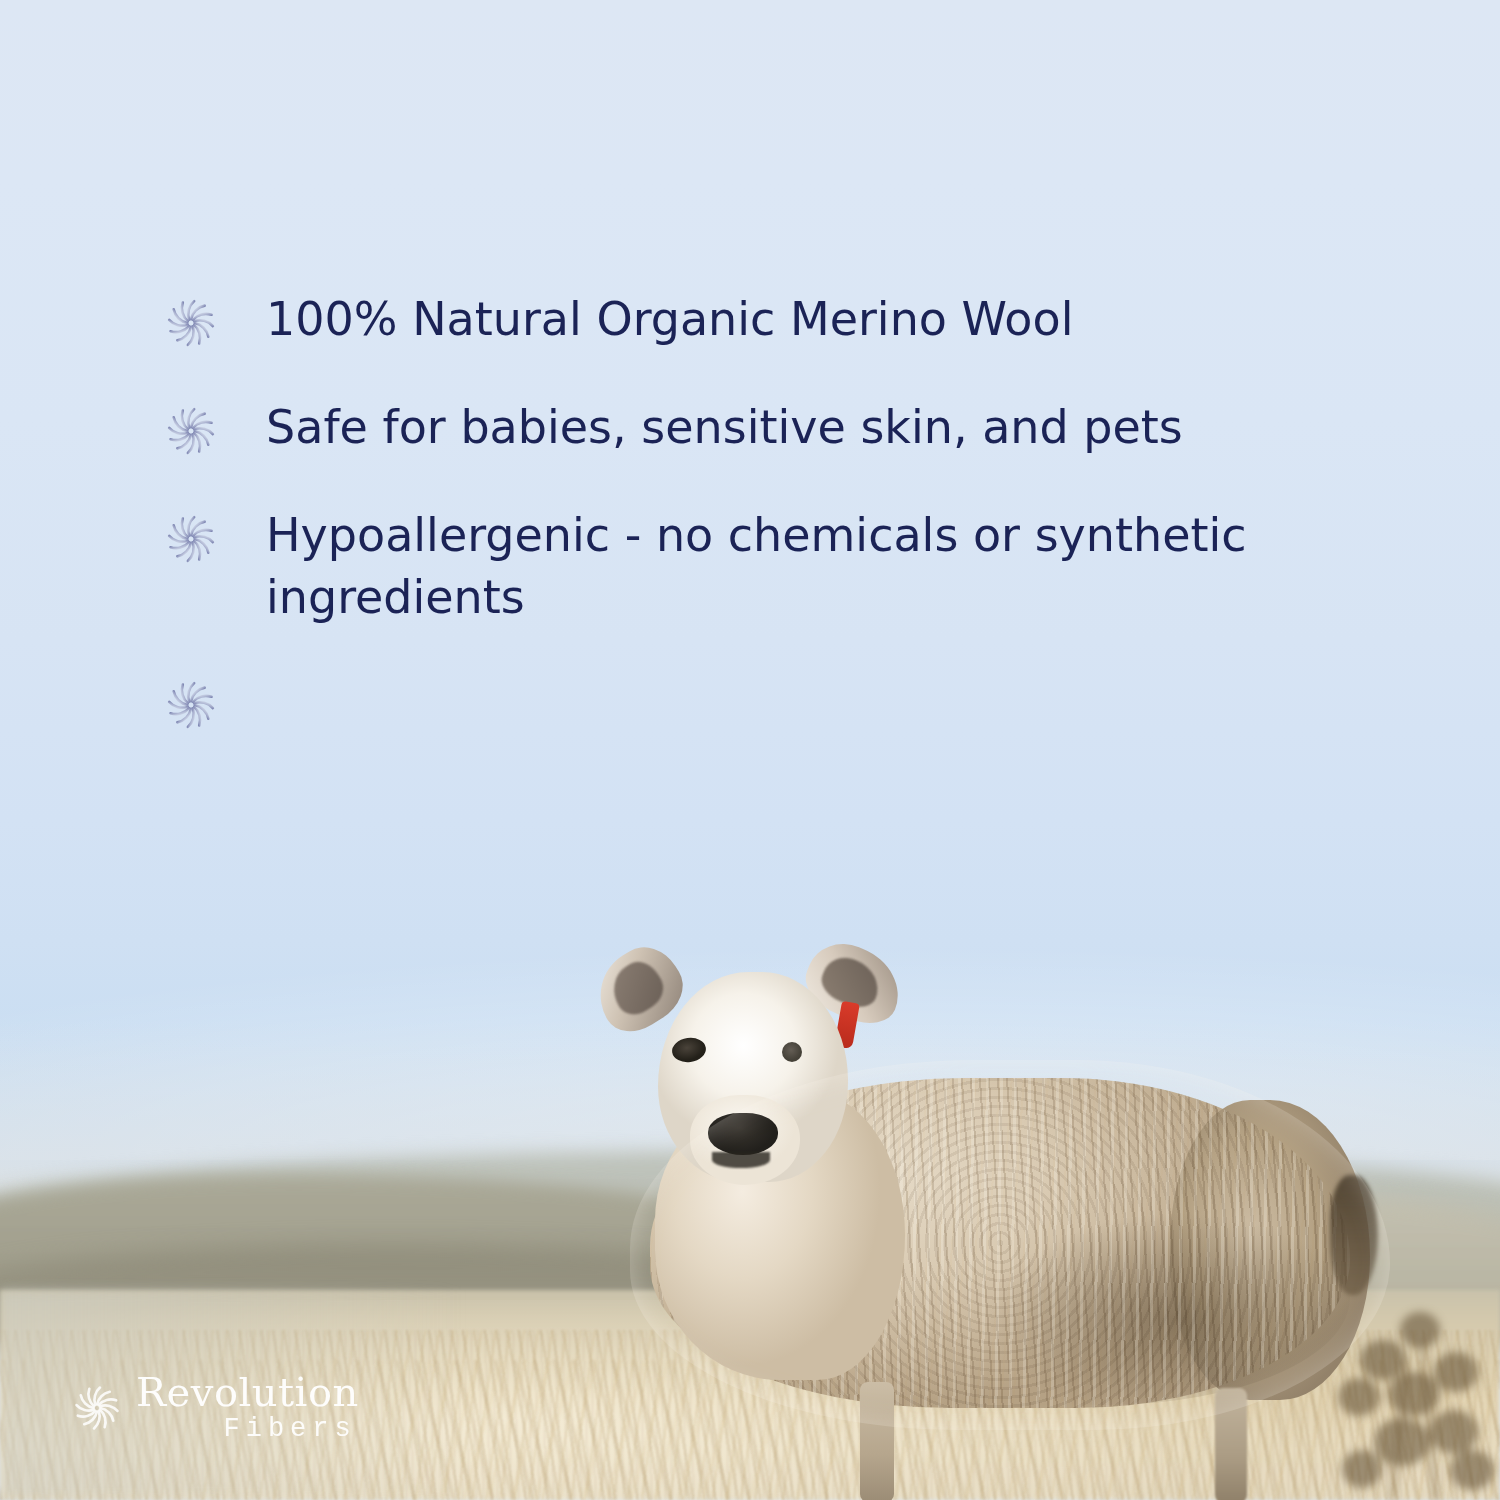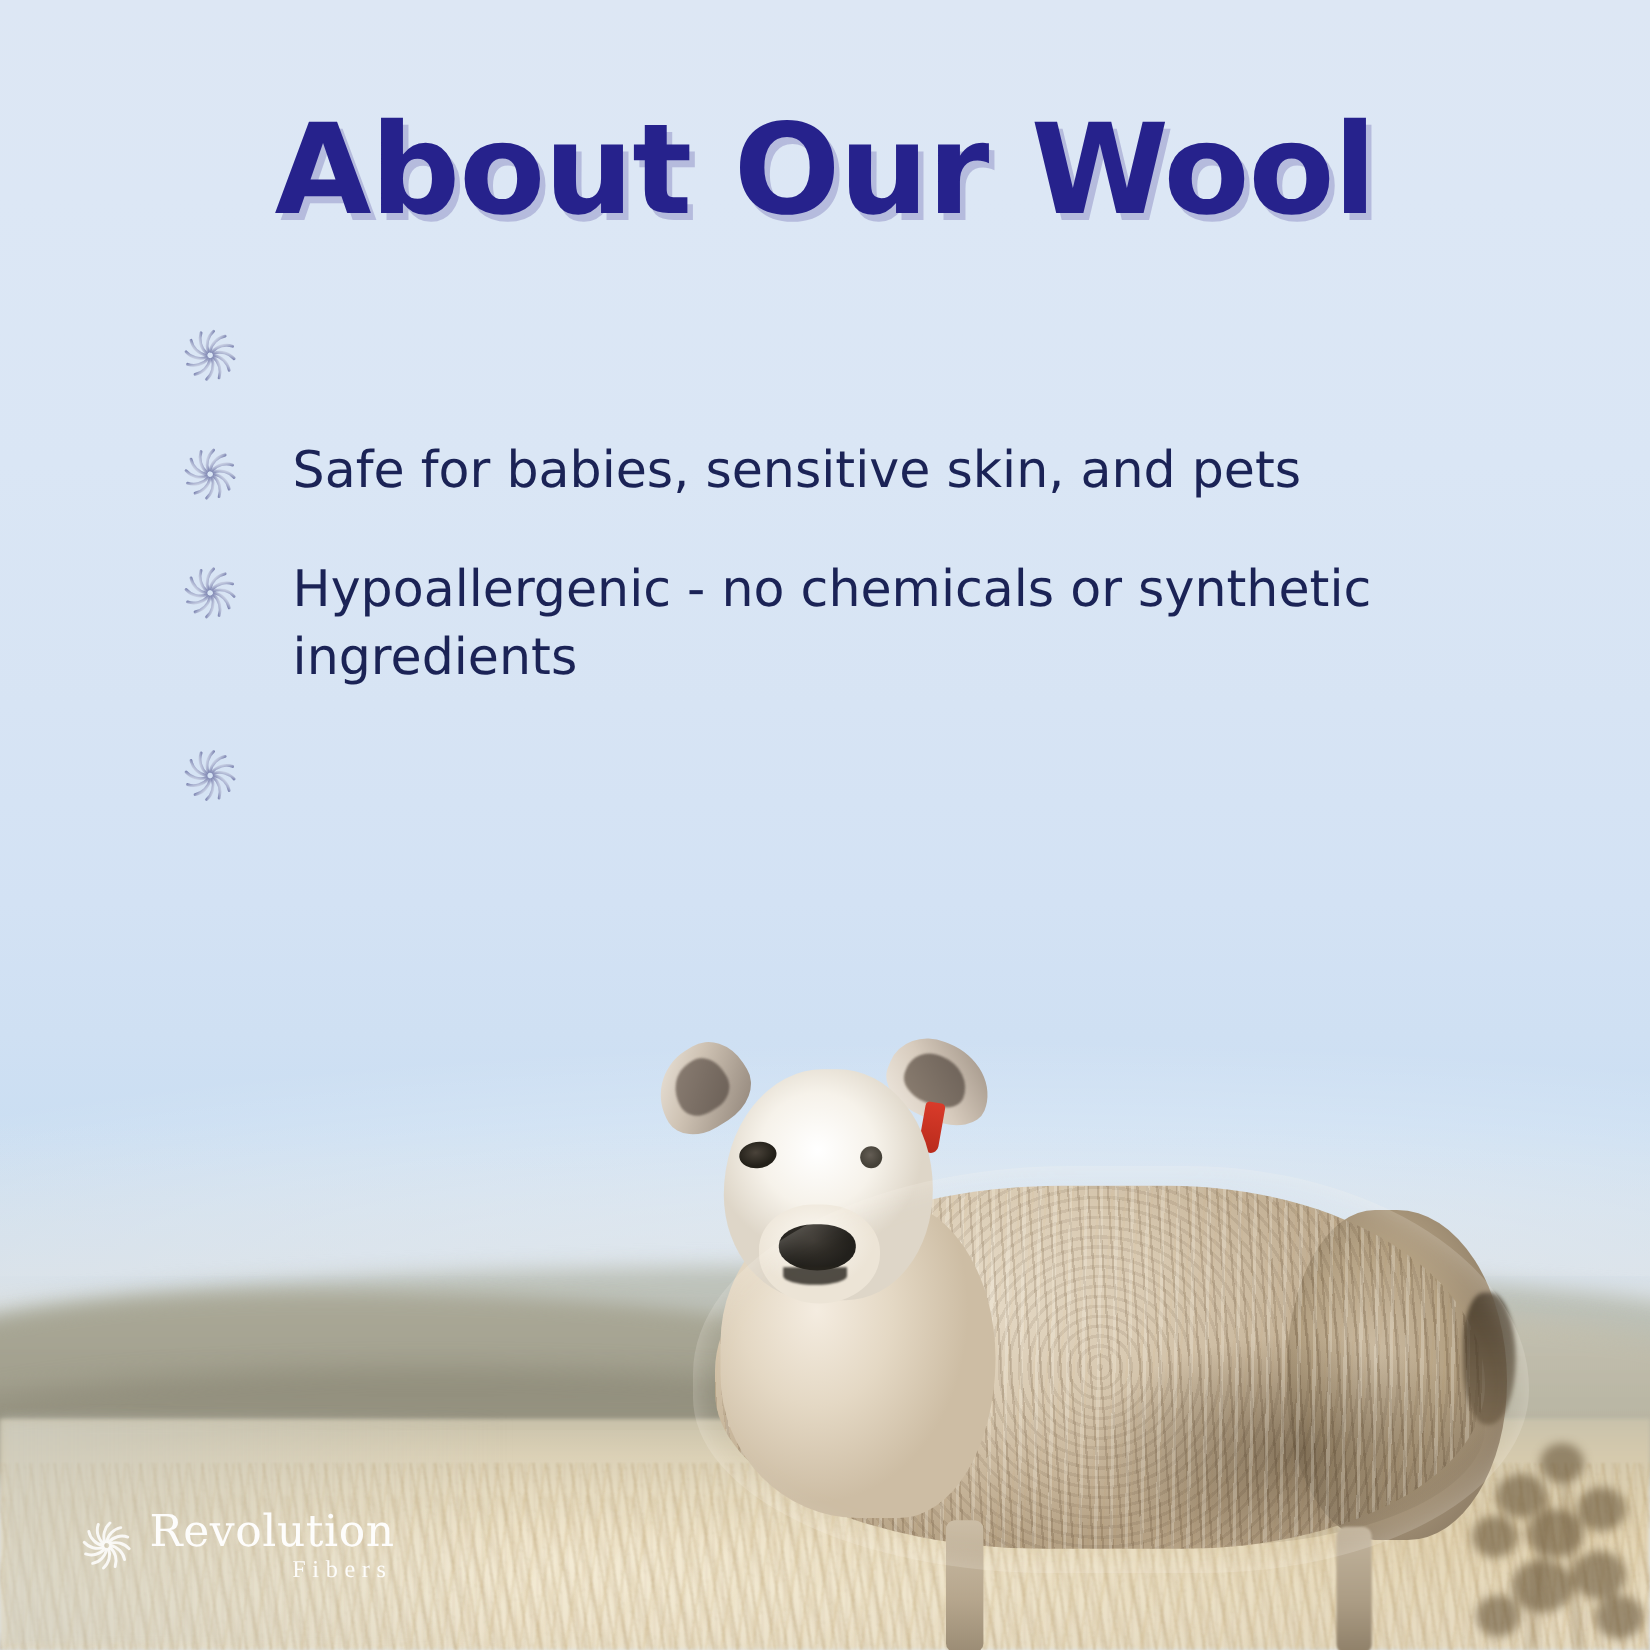--- a/index.html
+++ b/index.html
@@ -297,22 +297,22 @@
   .logo-mark { width:58px; height:58px; margin-right:10px; opacity:.92; }
   .logo-mark svg { display:block; width:58px; height:58px; }
   .logo-words { display:flex; flex-direction:column; line-height:1;text-align:right; }
   .logo-top {
     font-family:"DejaVu Serif", serif;
     font-size:40px;
     color:rgba(255,255,255,.95);
     letter-spacing:.5px;
   }
   .logo-bottom {
-    font-family:Liberation Serif, serif;
-    font-size:22px;
+    font-family:Liberation Mono, monospace;
+    font-size:27px;
     color:rgba(255,255,255,.92);
     letter-spacing:6px;
     align-self:flex-end;
     margin-top:4px;
     margin-right:2px;
   }
 </style>
 </head>
 <body>
 
@@ -364,21 +364,20 @@
     <div class="sh-tag"></div>
     <div class="sh-head"></div>
     <div class="sh-muzzle"></div>
     <div class="sh-eye-l"></div>
     <div class="sh-eye-r"></div>
     <div class="sh-nose"></div>
     <div class="sh-mouth"></div>
     <div class="sh-edge-soft"></div>
   </div>
 
-  <div class="title">About Our Wool</div>
 
   <div class="bullets">
 
     <div class="bullet">
       <span class="bullet-icon">
         <svg viewBox="0 0 100 100">
           <defs>
             <linearGradient id="sw1" x1="0" y1="0" x2="1" y2="1">
               <stop offset="0%" stop-color="#ffffff" stop-opacity="0"></stop>
               <stop offset="55%" stop-color="#7b83b0"></stop>
@@ -396,20 +395,21 @@
               <path d="M0,-6 A28,28 0 0,1 22,-28" transform="rotate(180)"></path>
               <path d="M0,-6 A28,28 0 0,1 22,-28" transform="rotate(210)"></path>
               <path d="M0,-6 A28,28 0 0,1 22,-28" transform="rotate(240)"></path>
               <path d="M0,-6 A28,28 0 0,1 22,-28" transform="rotate(270)"></path>
               <path d="M0,-6 A28,28 0 0,1 22,-28" transform="rotate(300)"></path>
               <path d="M0,-6 A28,28 0 0,1 22,-28" transform="rotate(330)"></path>
             </g>
           </g>
         </svg>
       </span>
+      <span class="bullet-text">100% Natural Organic Merino Wool</span>
     </div>
 
     <div class="bullet">
       <span class="bullet-icon">
         <svg viewBox="0 0 100 100">
           <g fill="none" stroke="url(#sw1)" stroke-width="4.2" stroke-linecap="round">
             <g transform="translate(50,50)">
               <path d="M0,-6 A28,28 0 0,1 22,-28" transform="rotate(0)"></path>
               <path d="M0,-6 A28,28 0 0,1 22,-28" transform="rotate(30)"></path>
               <path d="M0,-6 A28,28 0 0,1 22,-28" transform="rotate(60)"></path>

